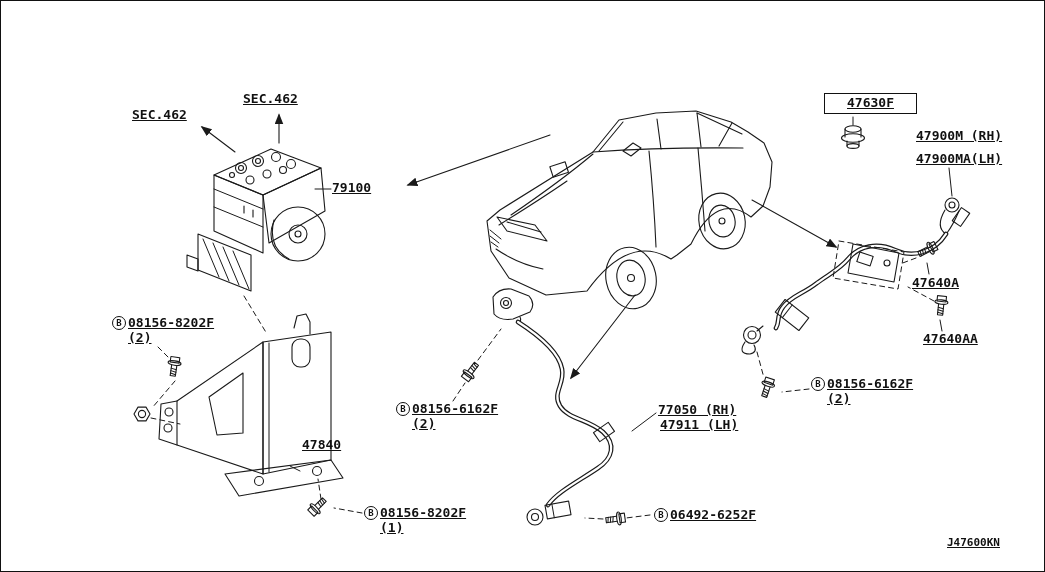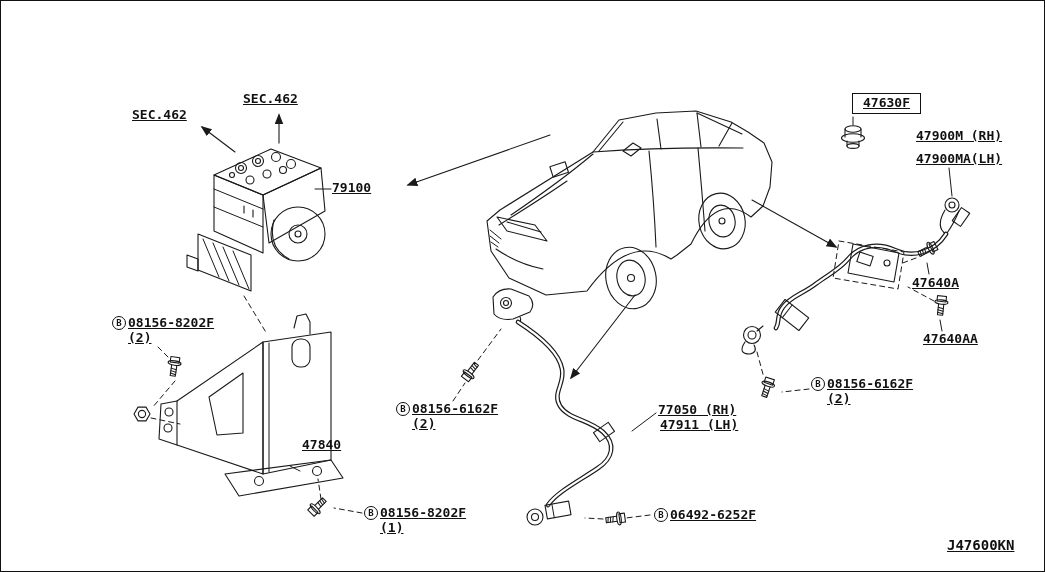--- a/index.html
+++ b/index.html
@@ -12,22 +12,22 @@
   svg *{stroke:#1a1a1a;fill:none;stroke-width:1.1;stroke-linecap:round;stroke-linejoin:round;}
   svg .fill{fill:#1a1a1a;stroke:none;}
   svg .dash{stroke-dasharray:5 4;stroke-width:1;}
   svg .thin{stroke-width:1;}
   svg .tube{stroke-width:4.6;}
   svg .tubein{stroke:#fff;stroke-width:2.2;}
   .lbl{position:absolute;font-size:13px;font-weight:bold;line-height:1.15;white-space:nowrap;letter-spacing:0;text-decoration:underline;}
   .qty{margin-left:16px;}
   .cb{display:inline-block;width:12px;height:12px;border:1.3px solid #111;border-radius:50%;
       font-size:9px;line-height:12px;text-align:center;vertical-align:1px;margin-right:2px;font-weight:bold;}
-  .boxed{border:1.4px solid #111;padding:2px 10px;margin-left:28px;}
-  .code{font-size:14px;}
+  .boxed{border:1.4px solid #111;padding:2px 22px;}
+  .code{font-size:11px;}
 </style>
 </head>
 <body>
 
 <div class="canvas">
 
 <svg width="1045" height="572" viewBox="0 0 1045 572">
   <defs>
     <marker id="ah" markerWidth="12" markerHeight="10" refX="8.5" refY="4" orient="auto">
       <path class="fill" d="M0,0 L10,4 L0,8 Z"></path>

